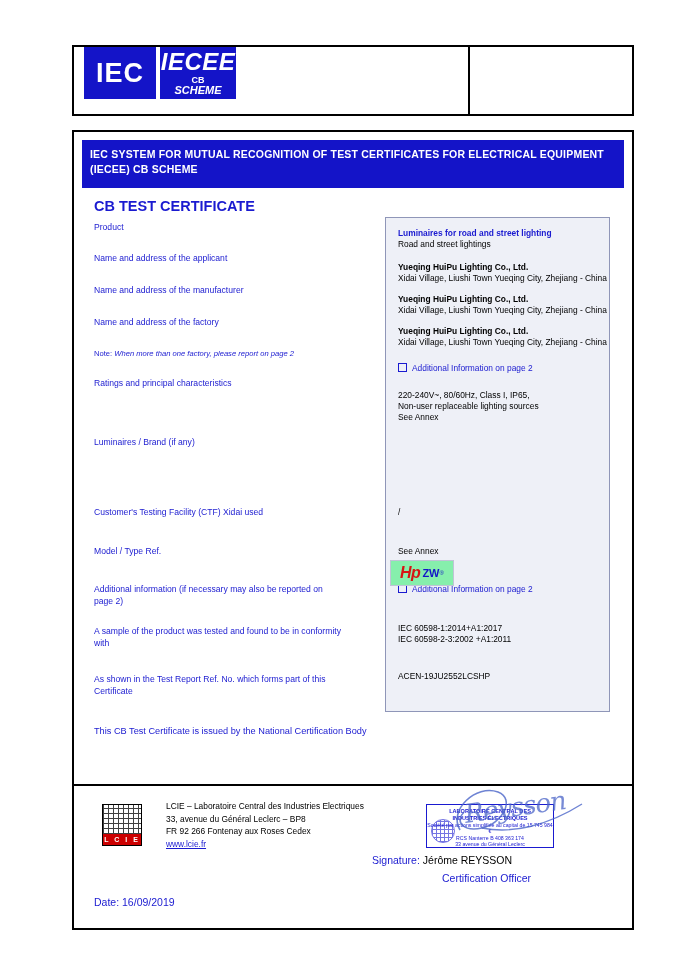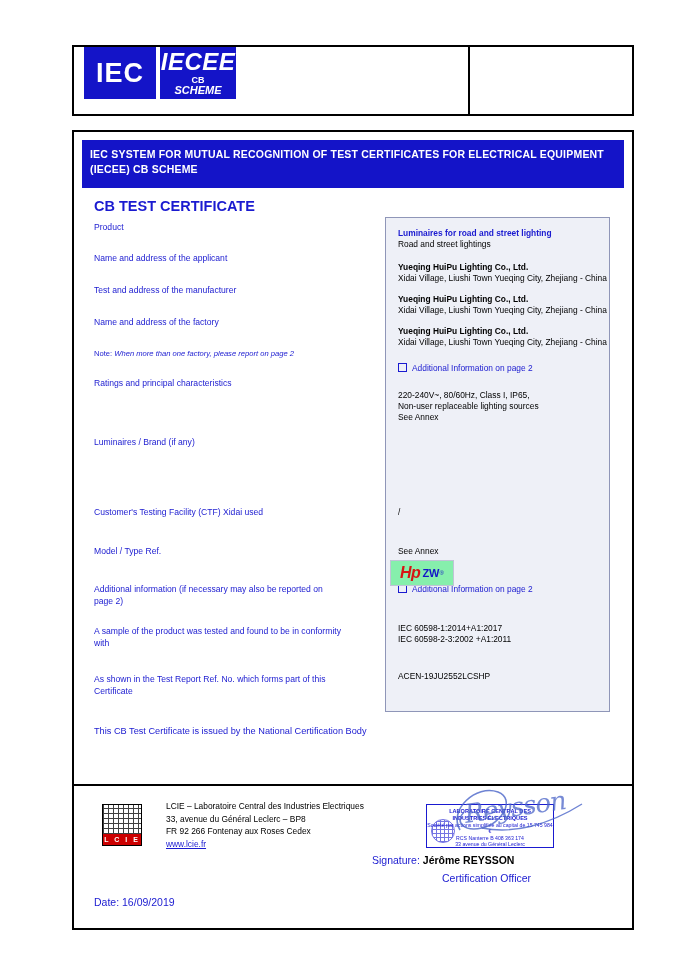--- a/index.html
+++ b/index.html
@@ -334,21 +334,21 @@
     font-size: 10.5px;
     color: #1a1ad0;
   }
   .sign-line {
     position: absolute;
     left: 298px;
     top: 722px;
     font-size: 10.5px;
     color: #1a1ad0;
   }
-  .sign-line .name { color: #000; font-weight: bold; }
+  .sign-line .name { color: #000; font-weight: normal; }
   .sign-role {
     position: absolute;
     left: 368px;
     top: 740px;
     font-size: 10.5px;
     color: #1a1ad0;
   }
 </style>
 </head>
 <body>
@@ -370,21 +370,21 @@
 
   <div class="frame">
 
     <div class="banner">IEC  SYSTEM  FOR  MUTUAL  RECOGNITION  OF  TEST  CERTIFICATES  FOR  ELECTRICAL  EQUIPMENT (IECEE) CB SCHEME</div>
 
     <div class="cb-title">CB TEST CERTIFICATE</div>
 
     <div class="labels">
       <div class="lab" style="top:0px;">Product</div>
       <div class="lab" style="top:31px;">Name and address of the applicant</div>
-      <div class="lab" style="top:63px;">Test and address of the manufacturer</div>
+      <div class="lab" style="top:63px;">Name and address of the manufacturer</div>
       <div class="lab" style="top:95px;">Name and address of the factory</div>
       <div class="lab note" style="top:127px;">
         <span class="note-head">Note:</span>
         <span>When more than one factory, please report on page 2</span>
       </div>
       <div class="lab" style="top:156px;">Ratings and principal characteristics</div>
       <div class="lab" style="top:215px;">Luminaires / Brand (if any)</div>
       <div class="lab" style="top:285px;">Customer's Testing Facility (CTF) Xidai used</div>
       <div class="lab" style="top:324px;">Model / Type Ref.</div>
       <div class="lab" style="top:362px; width:250px;">Additional information (if necessary may also be reported on page 2)</div>

